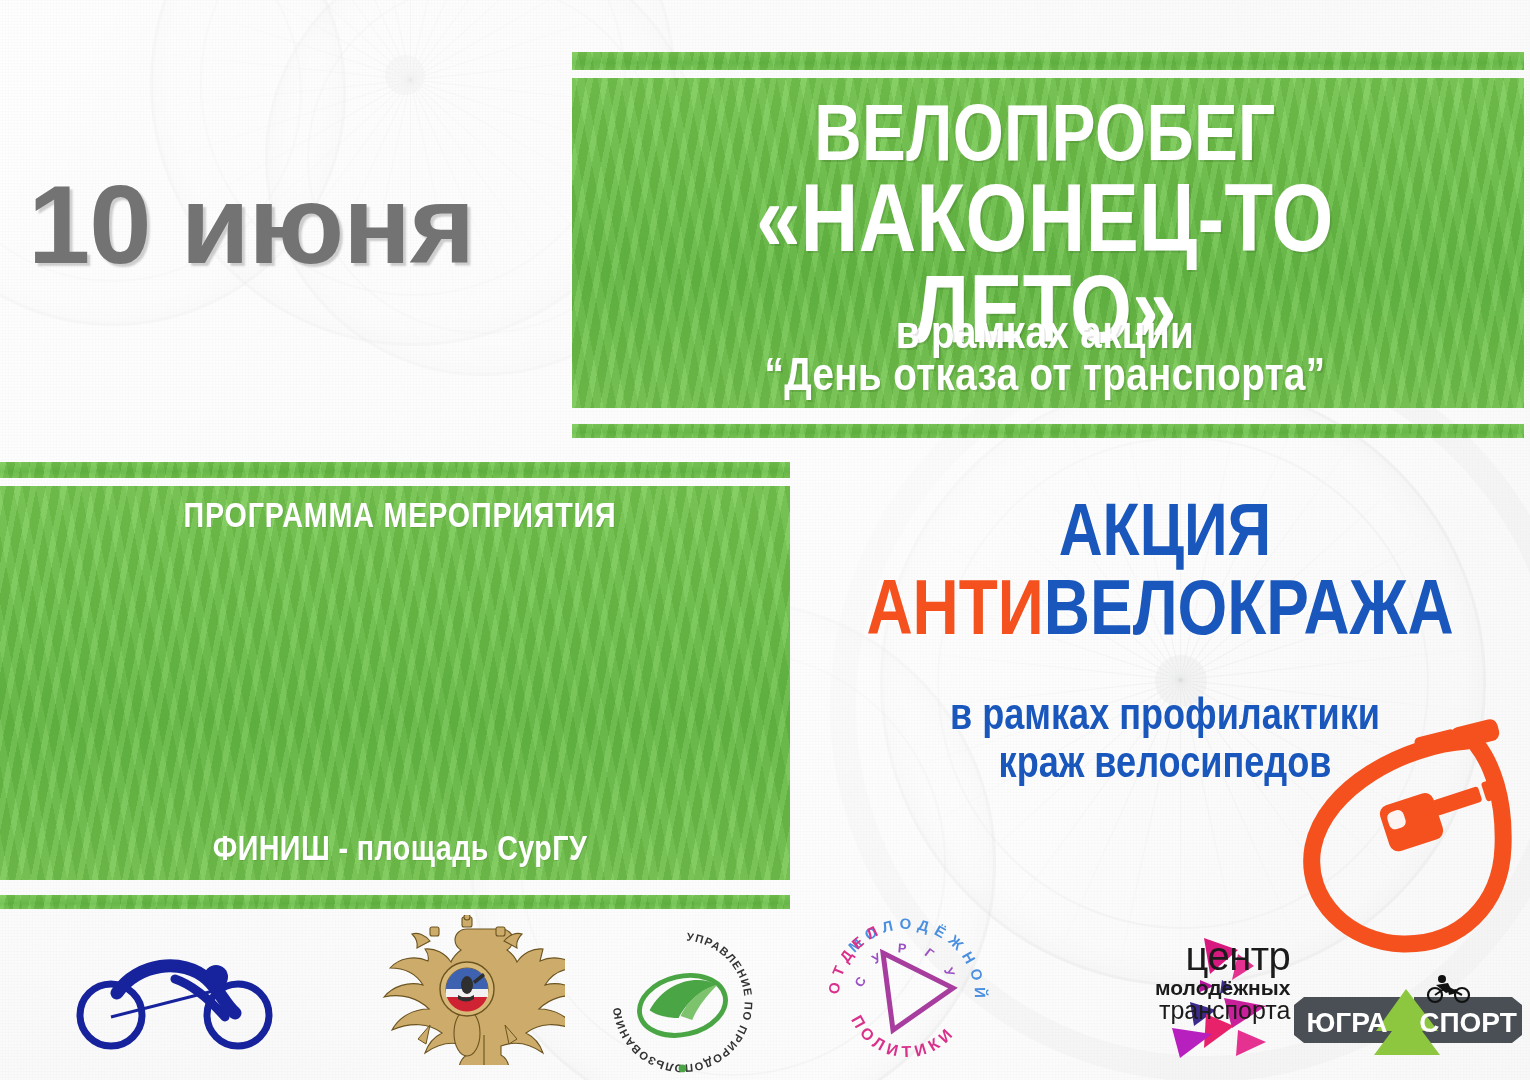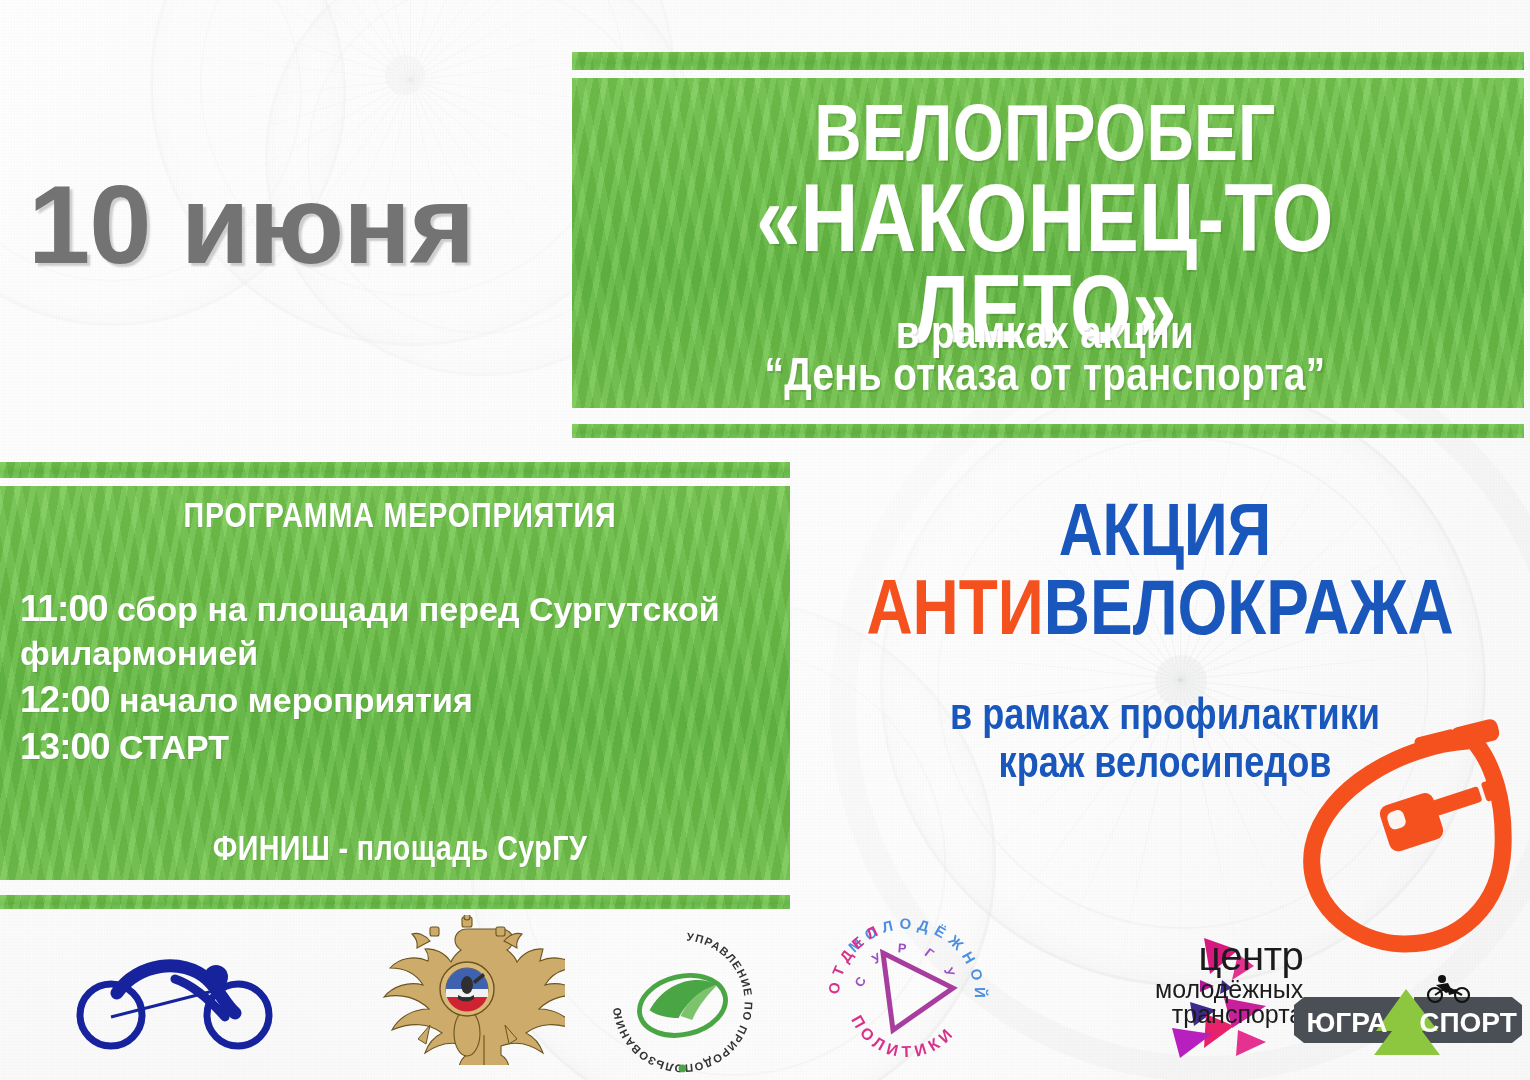--- a/index.html
+++ b/index.html
@@ -106,21 +106,21 @@
   .logo{position:absolute;}
   #logo-bike{left:75px;top:955px;width:210px;height:95px;}
   #logo-mvd{left:370px;top:915px;width:195px;height:150px;}
   #logo-eco{left:605px;top:925px;width:155px;height:155px;}
   #logo-youth{left:825px;top:905px;width:165px;height:175px;}
   #logo-cmi{left:1035px;top:930px;width:255px;height:130px;text-align:right;}
   #logo-ugra{left:1290px;top:975px;width:235px;height:85px;}
 
   .cmi-text{position:absolute;left:120px;top:6px;color:#1b1b1b;line-height:1.02;}
   .cmi-text .l1{font-size:40px;letter-spacing:-.5px;}
-  .cmi-text .l2{font-size:25px;}
+  .cmi-text .l2{font-size:21px;font-weight:bold;}
   .cmi-text .l3{font-size:25px;}
 </style>
 </head>
 <body>
 
 <div class="poster">
 
   <div class="bg">
     <div class="wheel" style="left:-120px;top:-140px;width:460px;height:460px;"></div>
     <div class="wheel" style="left:150px;top:-180px;width:520px;height:520px;"></div>
@@ -210,35 +210,20 @@
   <div class="headline cond" id="t-sub2">“День отказа от транспорта”</div>
 
   <div id="date-text">10 июня</div>
 
   <div class="grassbar" id="prog-topbar" style="left:0px;top:462px;width:790px;height:16px;"></div>
   <div class="grassbar" id="prog-main" style="left:0px;top:486px;width:790px;height:394px;"></div>
   <div class="grassbar" id="prog-botbar" style="left:0px;top:895px;width:790px;height:14px;"></div>
 
   <div id="prog-title" class="cond">ПРОГРАММА МЕРОПРИЯТИЯ</div>
 
-  <div class="prog-lines">
-    <div class="prog-line">
-      <span class="tm">11:00</span>
-      <span>сбор на площади перед Сургутской</span>
-      <span class="wrap2">филармонией</span>
-    </div>
-    <div class="prog-line">
-      <span class="tm">12:00</span>
-      <span>начало мероприятия</span>
-    </div>
-    <div class="prog-line">
-      <span class="tm">13:00</span>
-      <span>СТАРТ</span>
-    </div>
-  </div>
 
   <div id="prog-finish" class="cond">ФИНИШ - площадь СурГУ</div>
 
   <div id="akciya" class="cond">АКЦИЯ</div>
   <div id="antivelo" class="cond">
     <span class="o">АНТИ</span><span class="b">ВЕЛОКРАЖА</span>
   </div>
   <div id="anti-sub" class="cond">
     <div>в рамках профилактики</div>
     <div>краж велосипедов</div>

